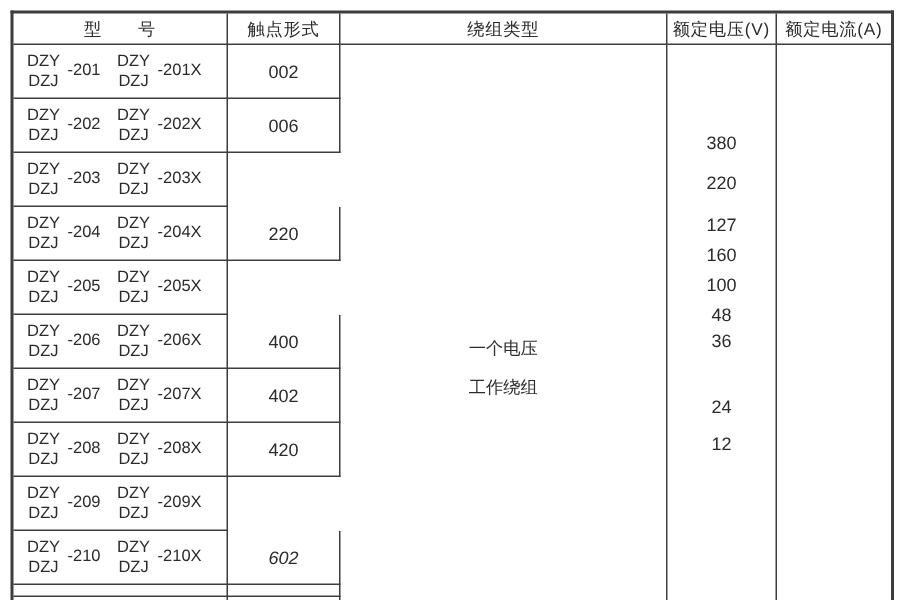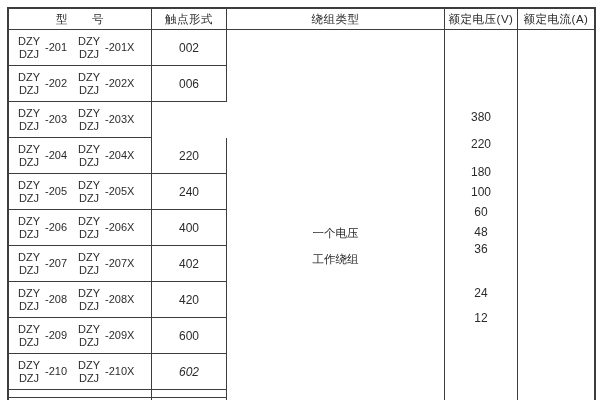--- a/index.html
+++ b/index.html
@@ -66,21 +66,21 @@
     font-size: 12px;
   }
 
   
   .winding-cell  { grid-area: 2 / 3 / 14 / 4; text-align: center; padding-top: 196px; font-size: 11.5px; }
   .winding-line  { height: 14px; line-height: 14px; }
   .winding-line + .winding-line { margin-top: 12px; }
 
   .voltage-cell  { grid-area: 2 / 4 / 14 / 5; text-align: center; font-size: 12px; }
   .v-item { height: 20px; line-height: 20px; }
-  .v-item:nth-child(1)  { margin-top: 77px; }
+  .v-item:nth-child(1)  { margin-top: 55px; }
   .v-item:nth-child(2)  { margin-top: 7px; }
   .v-item:nth-child(3)  { margin-top: 8px; }
   .v-item:nth-child(7)  { margin-top: -3px; }
   .v-item:nth-child(8)  { margin-top: 24px; }
   .v-item:nth-child(9)  { margin-top: 5px; }
   .v-item:nth-child(10) { margin-top: 3px; }
 
   .current-cell  { grid-area: 2 / 5 / 14 / 6; border-right: none; }
 
   
@@ -102,23 +102,23 @@
     <div class="cell hcell h5 lastcol">额定电流(A)</div>
 
     <div class="cell winding-cell nobottom">
       <div class="winding-line">一个电压</div>
       <div class="winding-line">工作绕组</div>
     </div>
 
     <div class="cell voltage-cell nobottom" id="voltage-cell">
         <div class="v-item">380</div>
         <div class="v-item">220</div>
-        <div class="v-item">180</div>
+        <div class="v-item">127</div>
+        <div class="v-item">160</div>
         <div class="v-item">100</div>
-        <div class="v-item">60</div>
         <div class="v-item">48</div>
         <div class="v-item">36</div>
         <div class="v-item">24</div>
         <div class="v-item">12</div>
       </div>
 
     <div class="cell current-cell nobottom"></div>
 
     <div class="cell thin1"></div>
     <div class="cell thin2"></div>
@@ -201,21 +201,20 @@
           <span class="model-suffix">-205</span>
         </span>
         <span class="model-group">
           <span class="model-stack">
             <span>DZY</span>
             <span>DZJ</span>
           </span>
           <span class="model-suffix">-205X</span>
         </span>
       </div>
-      <div class="cell contact-cell" style="grid-area: 6 / 2;">240</div>
       <div class="cell model-cell" style="grid-area: 7 / 1;">
         <span class="model-group">
           <span class="model-stack">
             <span>DZY</span>
             <span>DZJ</span>
           </span>
           <span class="model-suffix">-206</span>
         </span>
         <span class="model-group">
           <span class="model-stack">
@@ -269,21 +268,20 @@
           <span class="model-suffix">-209</span>
         </span>
         <span class="model-group">
           <span class="model-stack">
             <span>DZY</span>
             <span>DZJ</span>
           </span>
           <span class="model-suffix">-209X</span>
         </span>
       </div>
-      <div class="cell contact-cell" style="grid-area: 10 / 2;">600</div>
       <div class="cell model-cell" style="grid-area: 11 / 1;">
         <span class="model-group">
           <span class="model-stack">
             <span>DZY</span>
             <span>DZJ</span>
           </span>
           <span class="model-suffix">-210</span>
         </span>
         <span class="model-group">
           <span class="model-stack">

